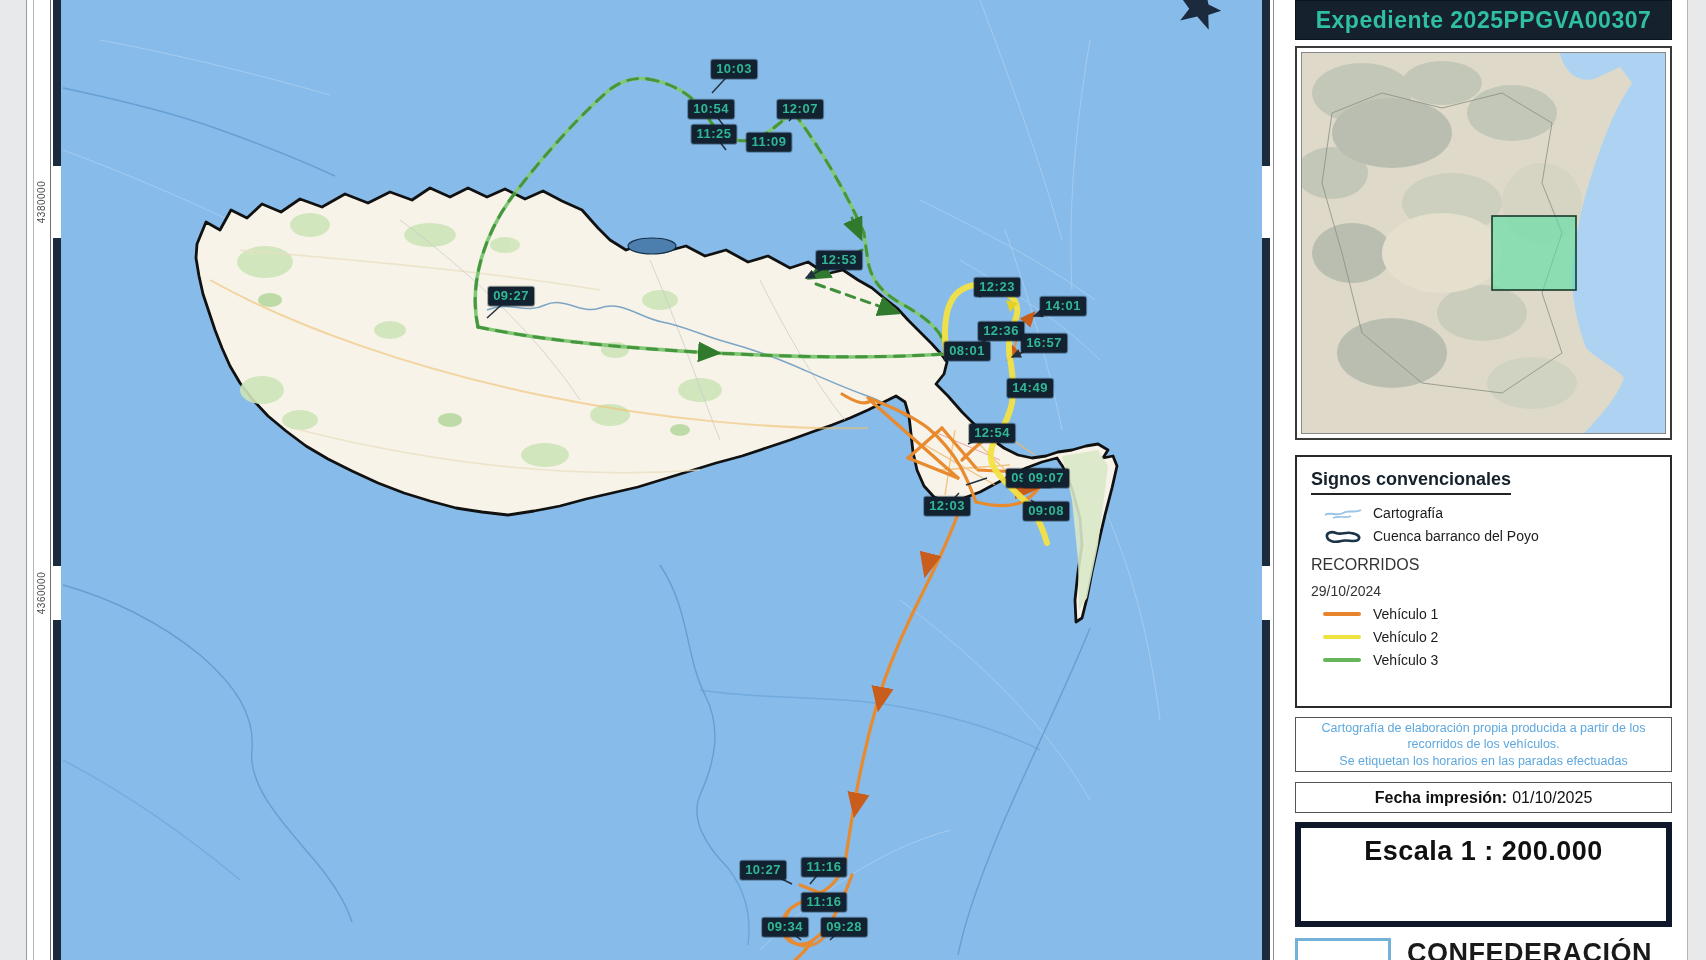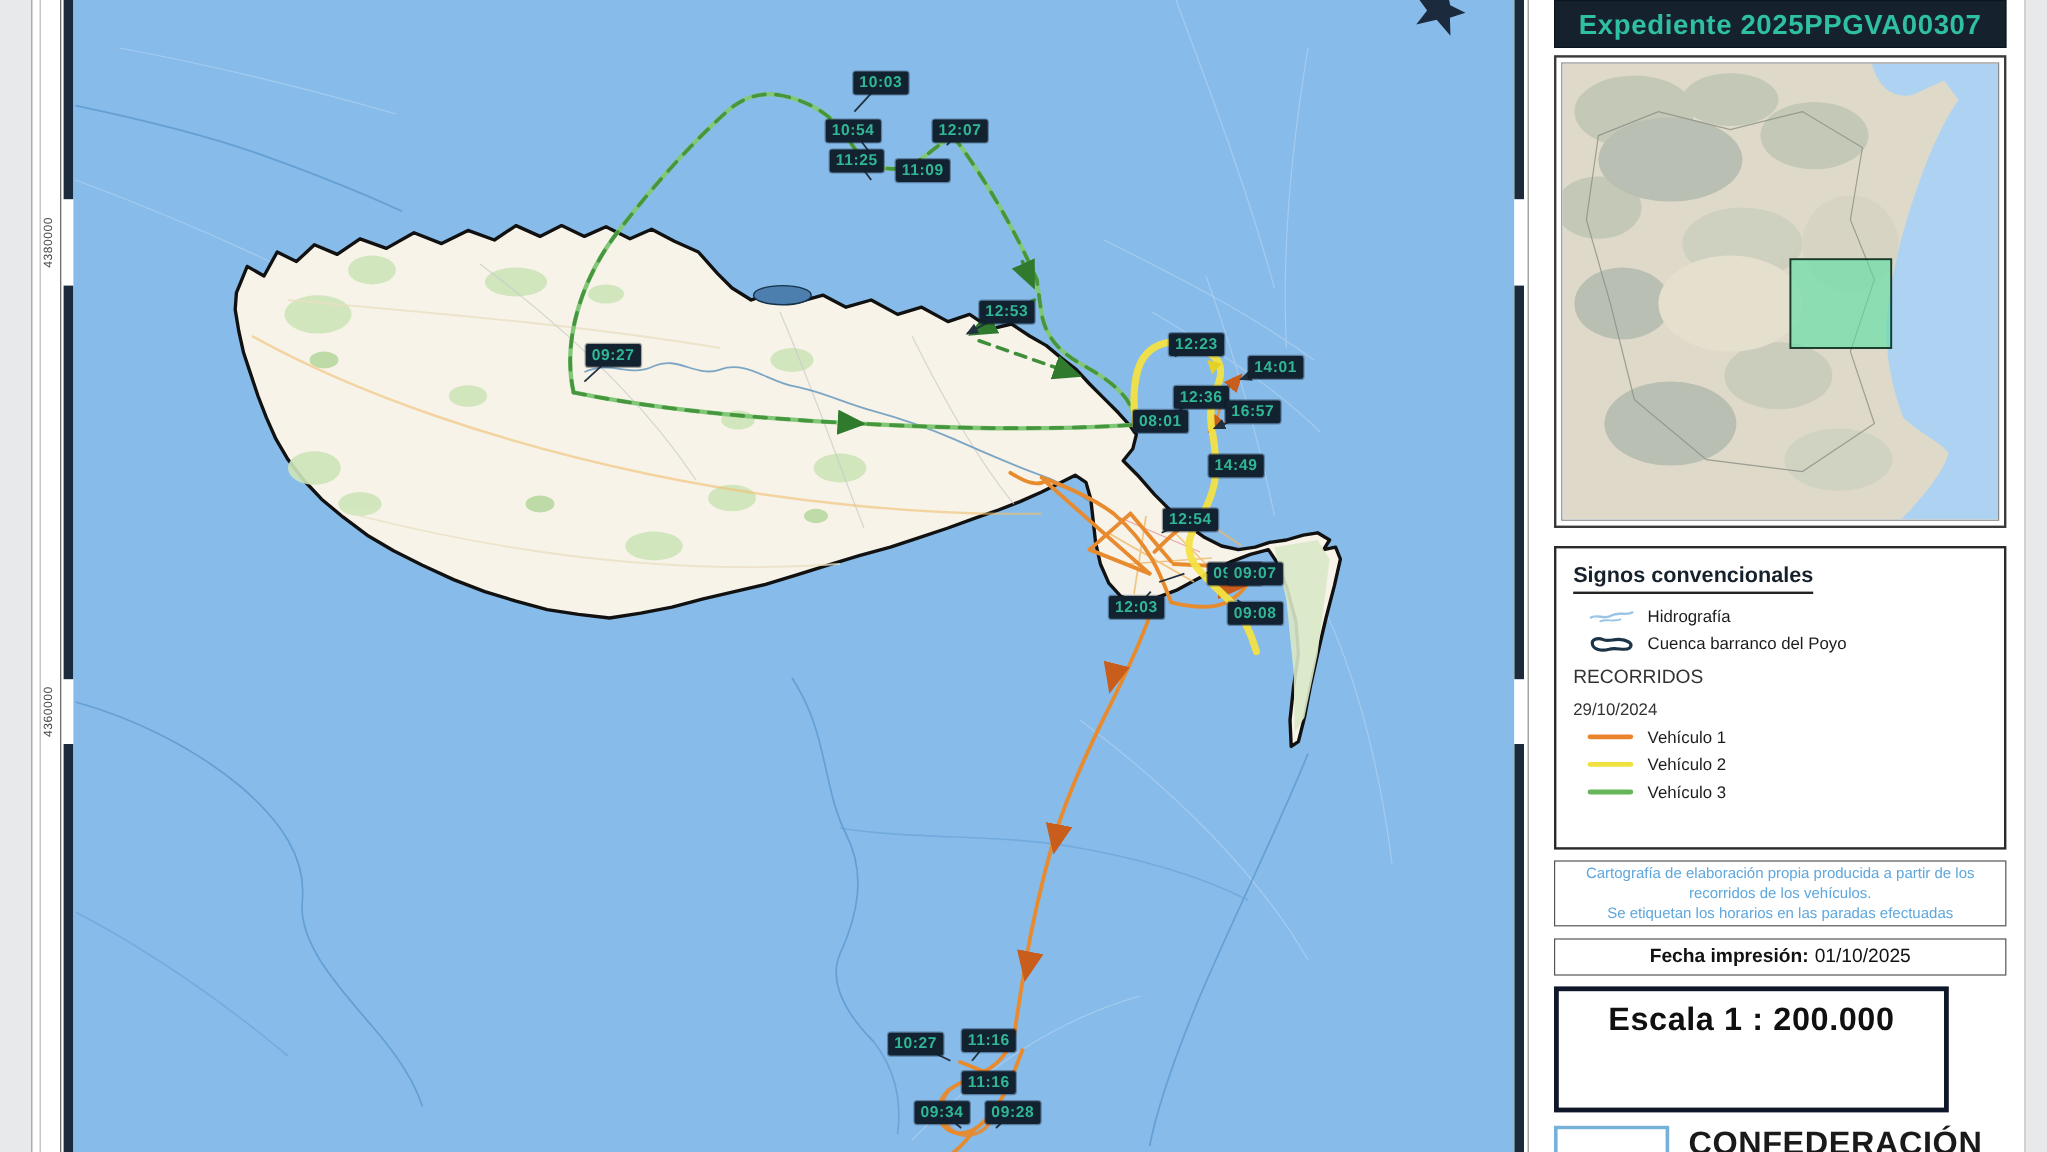--- a/index.html
+++ b/index.html
@@ -31,21 +31,21 @@
   .legend-row .lbl{font-size:14px;color:#1c1c1c;}
   .legend-sub{font-size:16px;color:#333;margin-top:12px;}
   .legend-date{font-size:14px;color:#333;margin-top:9px;}
   .veh-swatch{width:38px;height:4px;border-radius:2px;}
   #note-box{left:1295px;top:717px;width:377px;height:55px;border:1px solid #555;
         display:flex;flex-direction:column;justify-content:center;text-align:center;
         font-size:12.5px;line-height:1.3;color:#5ea7de;padding:2px 6px;}
   #fecha-box{left:1295px;top:782px;width:377px;height:31px;border:1px solid #555;display:flex;
         align-items:center;justify-content:center;font-size:16px;color:#111;gap:5px;}
   #fecha-box .b{font-weight:bold;}
-  #escala-box{left:1295px;top:822px;width:329px;height:105px;border:4px solid #0f172a;
+  #escala-box{left:1295px;top:822px;width:377px;height:105px;border:6px solid #0f172a;
         text-align:center;padding-top:8px;}
   #escala-box .scale-title{font-size:27px;font-weight:bold;color:#101010;letter-spacing:.5px;}
   #escala-box .coords{font-size:12.5px;color:#222;line-height:1.35;margin-top:7px;}
   #footer-box{left:1295px;top:938px;width:377px;height:22px;overflow:hidden;background:#fff;
         display:flex;align-items:flex-start;gap:16px;border:none;}
   .logo-box{width:96px;height:40px;border:3px solid #74b2da;box-sizing:border-box;background:#fff;flex:0 0 96px;}
   .org-name{font-size:27px;font-weight:bold;color:#1a1a1a;letter-spacing:.5px;line-height:1.0;
         white-space:nowrap;padding-top:2px;}
 </style>
 </head>
@@ -301,21 +301,21 @@
   <div id="legend-box" class="panel">
     <div class="legend-heading">Signos convencionales</div>
 
     <div class="legend-row">
       <span class="sym">
         <svg width="40" height="16" viewBox="0 0 40 16">
           <path d="M2,10 C8,6 14,12 20,8 C26,4 32,9 38,5" fill="none" stroke="#9cc4e4" stroke-width="2"></path>
           <path d="M10,13 C16,10 22,14 28,11" fill="none" stroke="#9cc4e4" stroke-width="1.6"></path>
         </svg>
       </span>
-      <span class="lbl">Hidrografía</span>
+      <span class="lbl">Cartografía</span>
     </div>
 
     <div class="legend-row">
       <span class="sym">
         <svg width="40" height="18" viewBox="0 0 40 18">
           <path d="M4,10 C3,6 8,4 13,6 C18,8 22,5 28,6 C35,7 38,10 35,13 C31,16 24,12 18,14 C11,16 5,14 4,10 Z" fill="none" stroke="#1c3448" stroke-width="2.6"></path>
         </svg>
       </span>
       <span class="lbl">Cuenca barranco del Poyo</span>
     </div>

